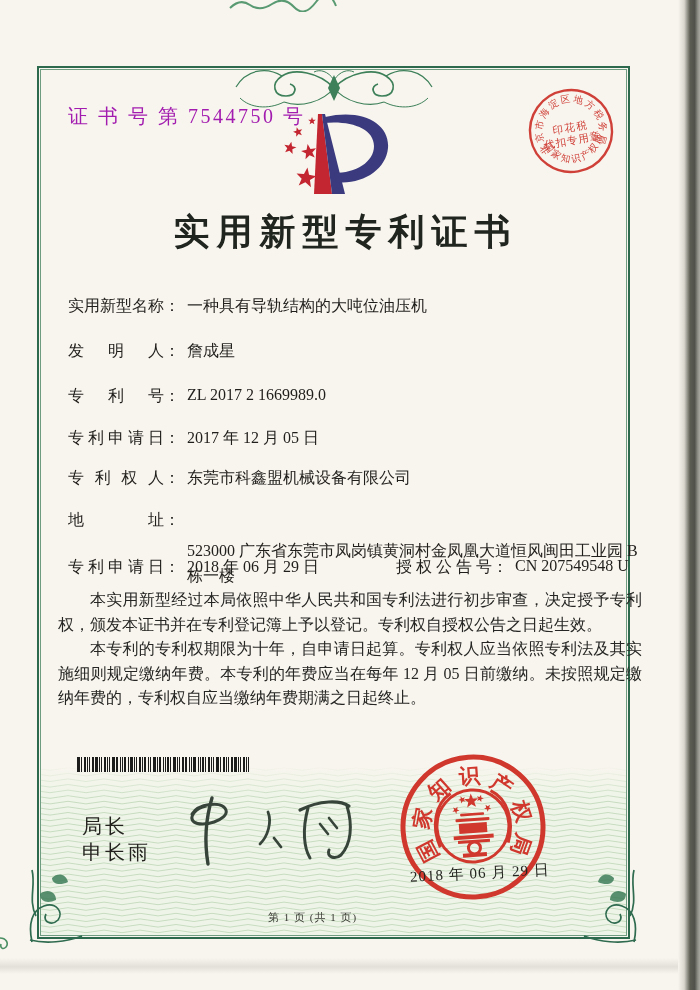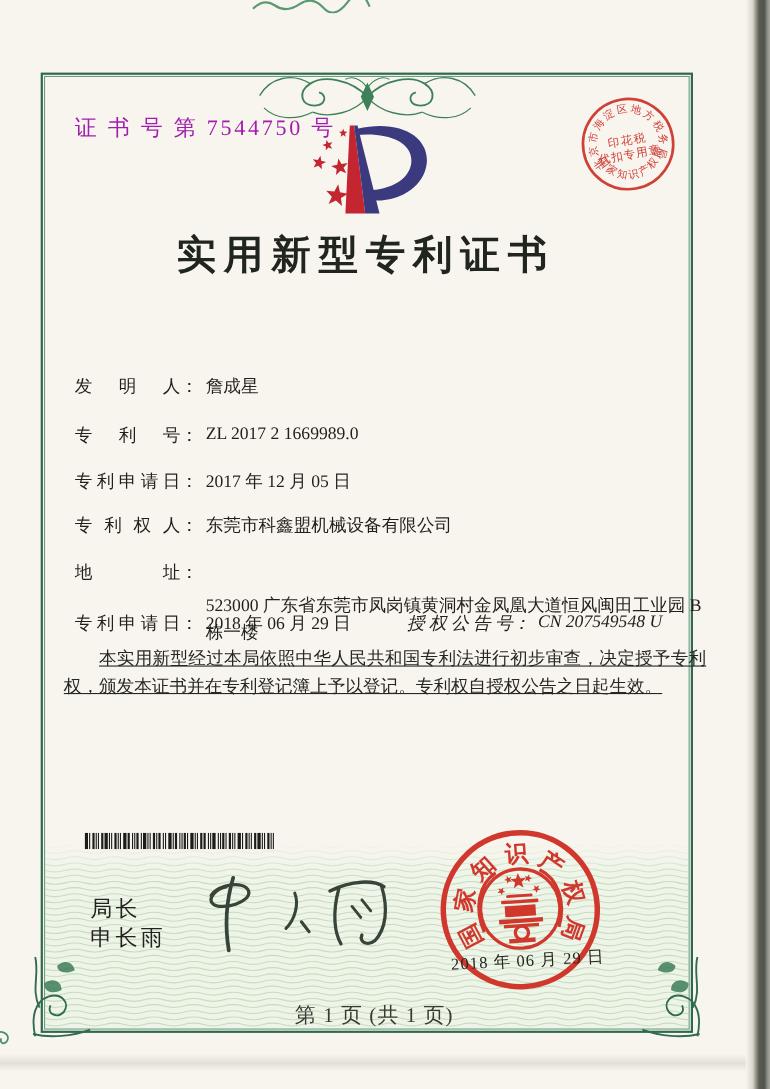--- a/index.html
+++ b/index.html
@@ -24,43 +24,43 @@
     background:linear-gradient(180deg, rgba(238,245,232,0) 0%, rgba(238,245,232,.85) 16%, #eef5e8 32%);
   }
   .guilloche svg{
     -webkit-mask-image:linear-gradient(180deg, transparent 0, #000 34px);
     mask-image:linear-gradient(180deg, transparent 0, #000 34px);
   }
   #waves path{fill:none;stroke:#c7dcc0;stroke-width:1;}
   .cert-no{left:68px;top:103px;font-size:20px;letter-spacing:2.5px;color:#a21caf;}
   .title{
     left:37px;top:208px;width:591px;text-align:center;
-    font-size:36px;font-weight:bold;letter-spacing:7px;color:#20251f;
+    font-size:36px;font-weight:bold;letter-spacing:7px;color:#20251f;padding-left:13px;
   }
   .frow{left:68px;font-size:16px;color:#211f1c;white-space:nowrap;}
   .flabel{display:inline-block;width:96px;text-align:justify;text-align-last:justify;vertical-align:top;}
   .fcolon{vertical-align:top;}
   .fvalue{margin-left:7px;vertical-align:top;}
   .frow-wrap{white-space:normal;}
   .frow-wrap .fvalue{display:inline-block;width:452px;line-height:25px;margin-top:28px;}
-  .frow-right{left:370px;font-style:italic;}
+  .frow-right{left:396px;}
   .paras{
     left:58px;top:588px;width:584px;
     font-size:16px;line-height:24.6px;color:#262624;text-align:justify;
   }
-  .paras p{margin:0;text-indent:2em;text-decoration:underline;}
+  .paras p{margin:0;text-indent:2em;}
   .signer{left:82px;font-size:20px;color:#23221e;letter-spacing:3px;}
   .sig-stroke{fill:none;stroke:#37443a;stroke-linecap:round;stroke-linejoin:round;}
   .seal-text text{fill:#d0372d;font-weight:bold;font-family:"Liberation Serif",serif;}
   .stamp-text text{fill:#cf4038;font-family:"Liberation Serif",serif;}
   .seal-date{
     left:410px;top:864px;font-size:15px;letter-spacing:1px;color:#242420;
     transform:rotate(-3deg);white-space:nowrap;
   }
-  .footer-page{left:268px;top:910px;font-size:19px;color:#3a3a34;letter-spacing:1px;}
+  .footer-page{left:268px;top:910px;font-size:11px;color:#3a3a34;letter-spacing:1px;}
   .orn{stroke:#3d8059;fill:none;}
   .scan-right{
     right:0;top:0;width:22px;height:990px;
     background:linear-gradient(90deg, rgba(120,120,110,0) 0%, rgba(160,158,148,.35) 28%, #5b5c52 55%, #50514a 76%, #8e8f86 90%, #a8a8a0 100%);
   }
   .scan-bottom{
     left:0;top:958px;width:678px;height:16px;
     background:linear-gradient(180deg, rgba(0,0,0,0) 0%, rgba(95,95,85,.14) 55%, rgba(0,0,0,0) 100%);
   }
 </style>
@@ -170,20 +170,23 @@
           <text x="50" y="81" text-anchor="middle" font-size="9.5" transform="rotate(-42 50 50)">权</text>
           <text x="50" y="81" text-anchor="middle" font-size="9.5" transform="rotate(-63 50 50)">局</text>
         </g>
       <text x="50" y="50" text-anchor="middle" font-size="10.5" letter-spacing="1.5" fill="#cf4038">印花税</text>
       <text x="50" y="63" text-anchor="middle" font-size="10.5" letter-spacing="1" fill="#cf4038">代扣专用章</text>
     </g>
   </svg>
 
   <div class="abs title">实用新型专利证书</div>
 
+  <div class="abs frow" style="top:296px;">
+    <span class="flabel">实用新型名称</span><span class="fcolon">：</span><span class="fvalue">一种具有导轨结构的大吨位油压机</span>
+  </div>
   <div class="abs frow" style="top:341px;">
     <span class="flabel">发明人</span><span class="fcolon">：</span><span class="fvalue">詹成星</span>
   </div>
   <div class="abs frow" style="top:386px;">
     <span class="flabel">专利号</span><span class="fcolon">：</span><span class="fvalue">ZL 2017 2 1669989.0</span>
   </div>
   <div class="abs frow" style="top:428px;">
     <span class="flabel">专利申请日</span><span class="fcolon">：</span><span class="fvalue">2017 年 12 月 05 日</span>
   </div>
   <div class="abs frow" style="top:468px;">
@@ -194,20 +197,21 @@
   </div>
   <div class="abs frow" style="top:557px;">
     <span class="flabel">专利申请日</span><span class="fcolon">：</span><span class="fvalue">2018 年 06 月 29 日</span>
   </div>
   <div class="abs frow frow-right" style="top:557px;">
     <span class="flabel">授权公告号</span><span class="fcolon">：</span><span class="fvalue">CN 207549548 U</span>
   </div>
 
   <div class="abs paras">
     <p>本实用新型经过本局依照中华人民共和国专利法进行初步审查，决定授予专利权，颁发本证书并在专利登记簿上予以登记。专利权自授权公告之日起生效。</p>
+    <p>本专利的专利权期限为十年，自申请日起算。专利权人应当依照专利法及其实施细则规定缴纳年费。本专利的年费应当在每年 12 月 05 日前缴纳。未按照规定缴纳年费的，专利权自应当缴纳年费期满之日起终止。</p>
   </div>
 
   <svg class="abs" id="barcode" style="left:77px;top:757px;" width="178" height="15" viewBox="0 0 178 15">
       <rect x="0" y="0" width="3" height="15" fill="#1c1c1a"></rect>
       <rect x="4" y="0" width="1" height="15" fill="#1c1c1a"></rect>
       <rect x="7" y="0" width="2" height="15" fill="#1c1c1a"></rect>
       <rect x="10" y="0" width="1" height="15" fill="#1c1c1a"></rect>
       <rect x="12" y="0" width="1" height="15" fill="#1c1c1a"></rect>
       <rect x="15" y="0" width="2" height="15" fill="#1c1c1a"></rect>
       <rect x="18" y="0" width="3" height="15" fill="#1c1c1a"></rect>

